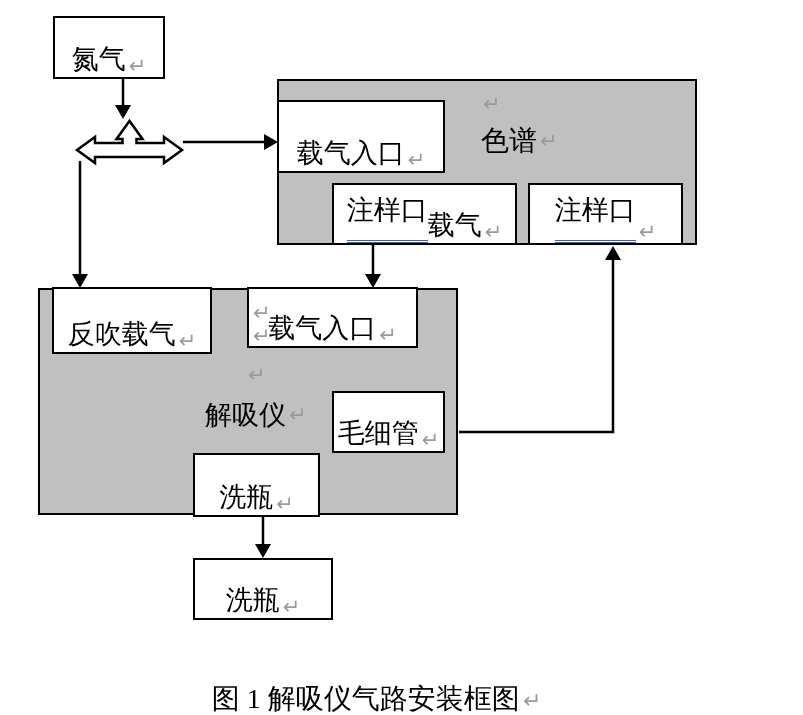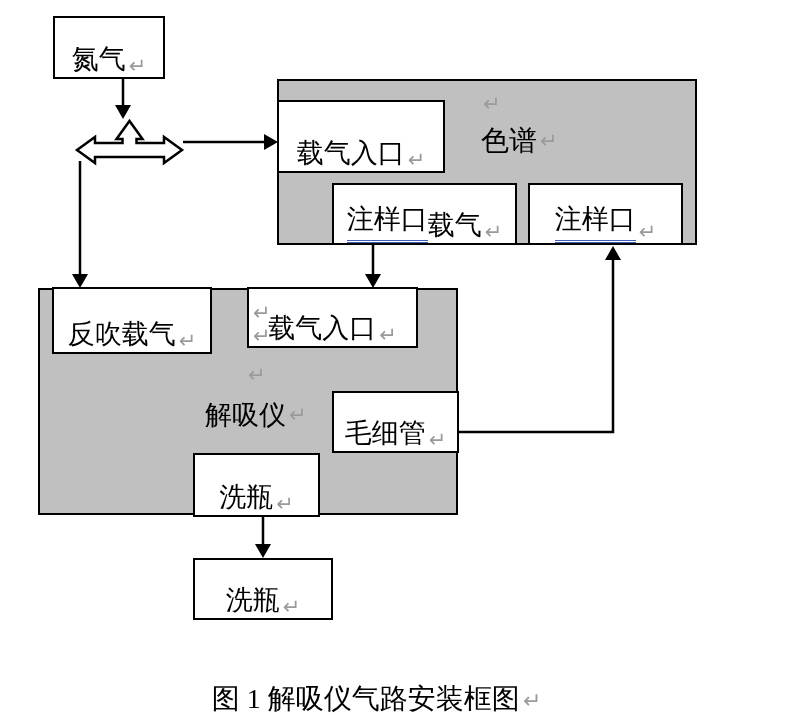--- a/index.html
+++ b/index.html
@@ -24,21 +24,21 @@
   }
   .pilcrow-abs{
     position:absolute;color:#9a9a9a;font-size:21px;z-index:2;
     font-family:"DejaVu Sans",sans-serif;line-height:1;
   }
   .region-label{
     position:absolute;font-size:28px;color:#000;white-space:nowrap;z-index:2;
     display:flex;align-items:center;
   }
   .u-blue{
-    border-bottom:3px double #3f5fb5;padding-bottom:3px;
+    border-bottom:3px double #3f5fb5;padding-bottom:12px;
   }
   .caption{
     position:absolute;top:668px;left:0;width:753px;text-align:center;
     font-size:28px;color:#000;z-index:2;margin-top:12px;
   }
   .caption .pilcrow{font-size:22px;}
   svg.overlay{
     position:absolute;left:0;top:0;z-index:3;pointer-events:none;
   }
   .chrom-carrier-lead{position:absolute;left:4px;top:14px;margin:0;}
@@ -91,21 +91,21 @@
   <span class="pilcrow chrom-carrier-second">↵</span>
 </div>
 
 <span class="pilcrow-abs" style="left:248px;top:365px;">↵</span>
 
 <div class="region-label" style="left:205px;top:397px;font-size:27px;justify-content:center;">
   <span>解吸仪</span>
   <span class="pilcrow">↵</span>
 </div>
 
-<div class="box" style="left:332px;top:391px;width:127px;height:62px;">
+<div class="box" style="left:332px;top:391px;width:113px;height:62px;">
   <span>毛细管</span>
   <span class="pilcrow">↵</span>
 </div>
 
 <div class="box" style="left:193px;top:453px;width:127px;height:64px;">
   <span>洗瓶</span>
   <span class="pilcrow">↵</span>
 </div>
 
 <div class="box" style="left:193px;top:558px;width:140px;height:62px;">

